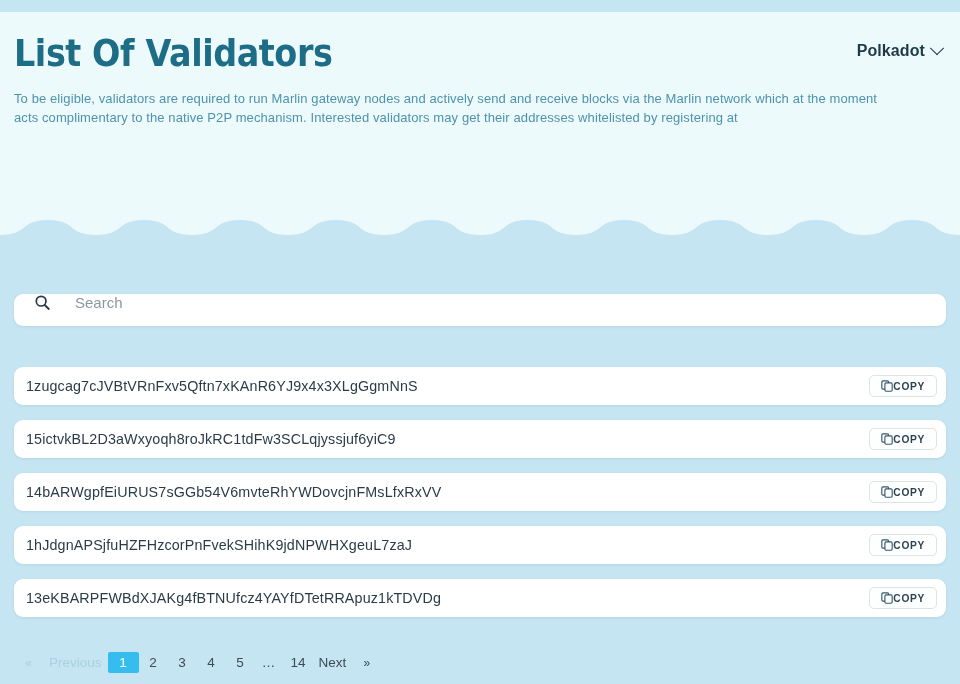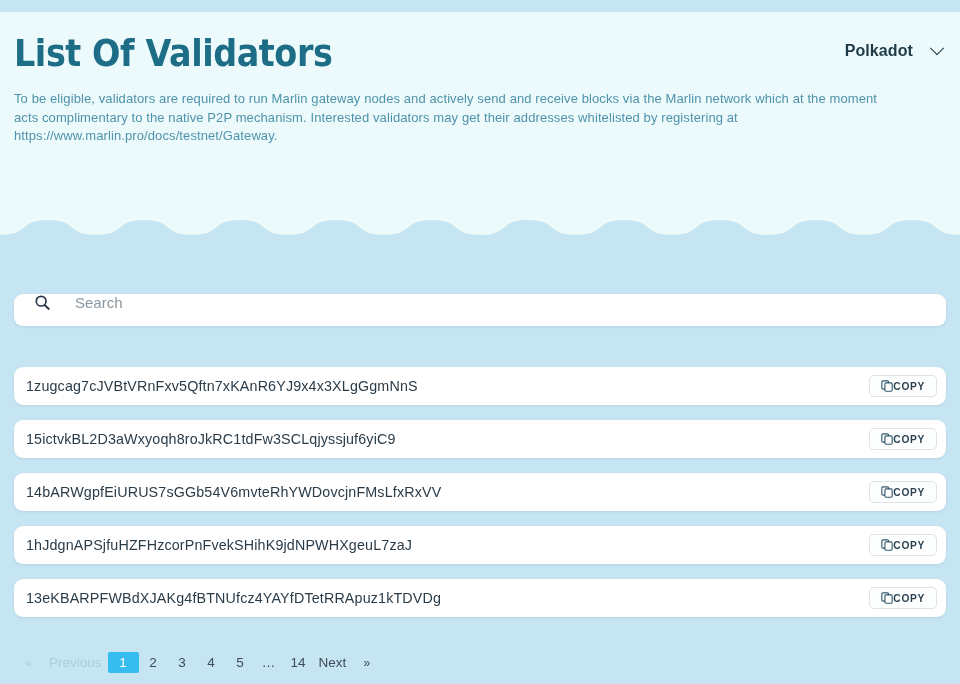--- a/index.html
+++ b/index.html
@@ -39,21 +39,21 @@
     letter-spacing: -0.5px;
     color: #1d6d86;
     margin: 0;
     transform: scaleX(0.88);
     transform-origin: left center;
     white-space: nowrap;
   }
   .network-select {
     display: flex;
     align-items: center;
-    gap: 19px;
+    gap: 7px;
     margin-top: 12px;
     margin-right: 4px;
     cursor: pointer;
     user-select: none;
   }
   .network-label {
     font-size: 16px;
     font-weight: 700;
     color: #1e3a47;
     letter-spacing: 0.1px;
@@ -217,21 +217,20 @@
 
     <div class="network-select">
       <span class="network-label">Polkadot</span>
       <span class="chev"></span>
     </div>
   </div>
 
   <p class="hero-desc">
     <span>To be eligible, validators are required to run Marlin gateway nodes and actively send and receive blocks via the Marlin network which at the moment</span>
     <span>acts complimentary to the native P2P mechanism. Interested validators may get their addresses whitelisted by registering at</span>
-    <span>https://www.marlin.pro/docs/testnet/Gateway.</span>
   </p>
 </div>
 
 <svg class="wave" viewBox="0 0 960 36" preserveAspectRatio="none">
   <path id="wave-path" fill="#c6e5f2" d="M 0 21 C 28.799999999999997 21, 19.200000000000003 6, 48 6 C 76.80000000000001 6, 67.19999999999999 21, 96 21 C 124.8 21, 115.2 6, 144 6 C 172.8 6, 163.2 21, 192 21 C 220.8 21, 211.2 6, 240 6 C 268.8 6, 259.2 21, 288 21 C 316.8 21, 307.2 6, 336 6 C 364.8 6, 355.2 21, 384 21 C 412.8 21, 403.2 6, 432 6 C 460.8 6, 451.2 21, 480 21 C 508.8 21, 499.2 6, 528 6 C 556.8 6, 547.2 21, 576 21 C 604.8 21, 595.2 6, 624 6 C 652.8 6, 643.2 21, 672 21 C 700.8 21, 691.2 6, 720 6 C 748.8 6, 739.2 21, 768 21 C 796.8 21, 787.2 6, 816 6 C 844.8 6, 835.2 21, 864 21 C 892.8 21, 883.2 6, 912 6 C 940.8 6, 931.2 21, 960 21 L 960 36 L 0 36 Z"></path>
 </svg>
 
 <div class="pane">
 
   <div class="search-wrap">

